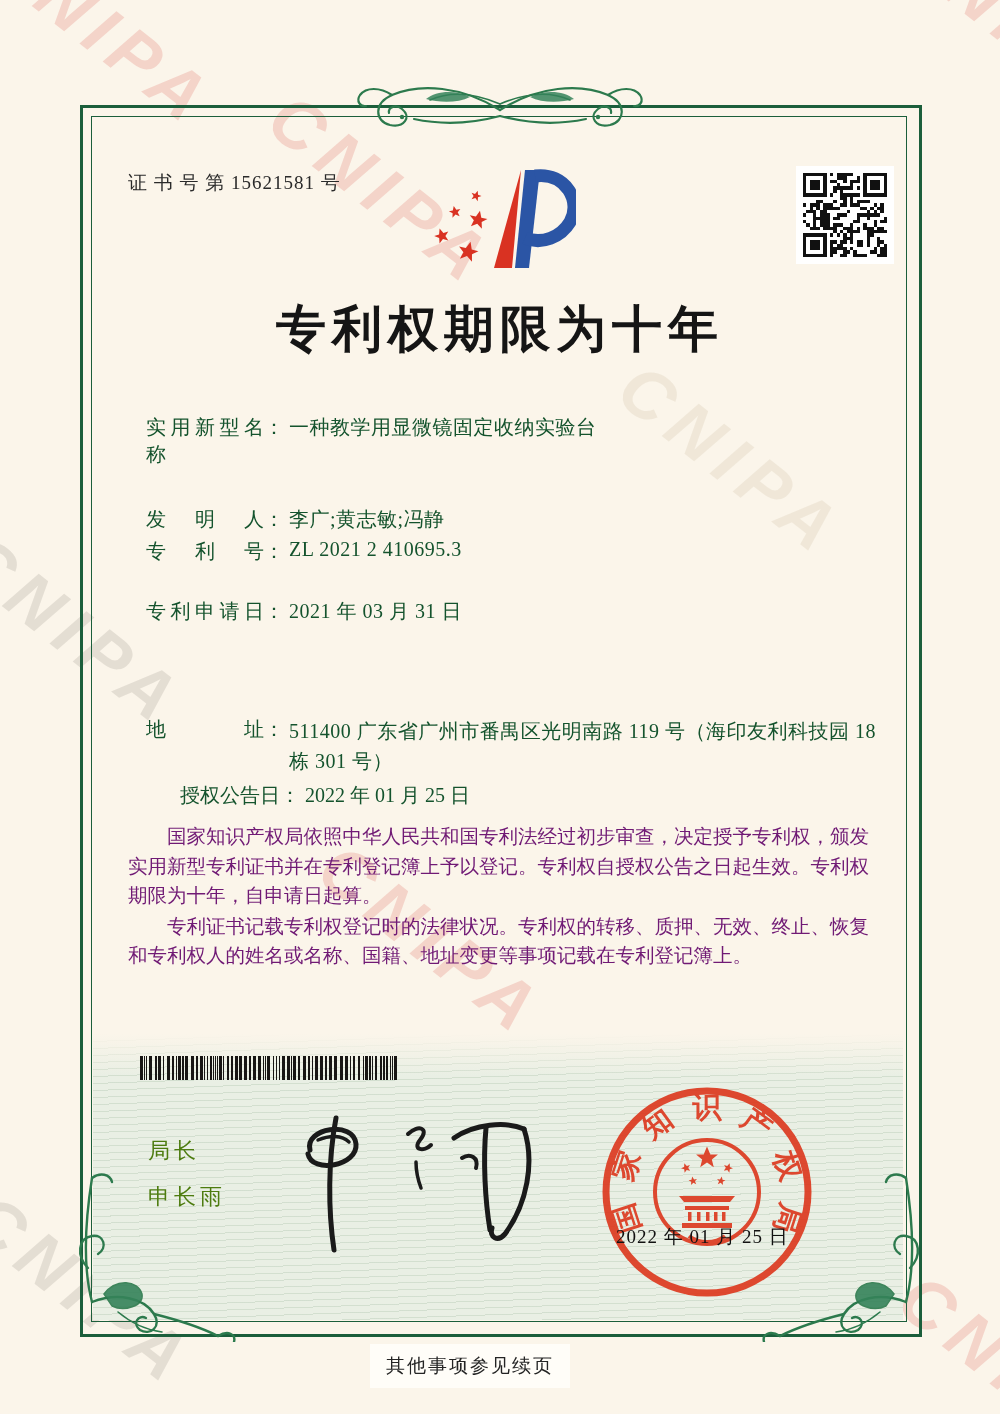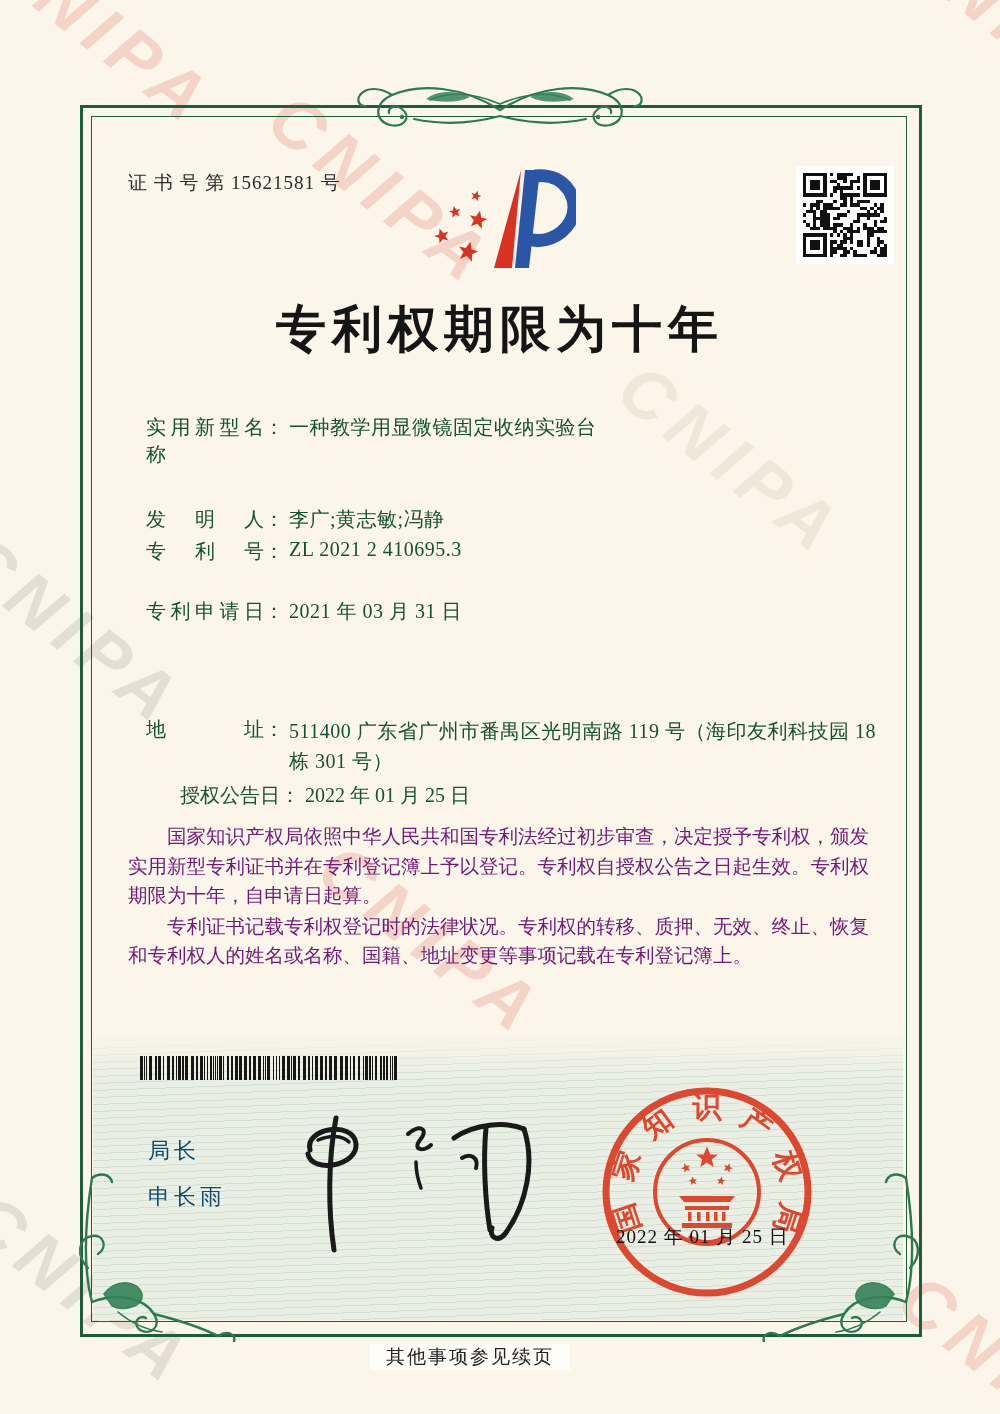--- a/index.html
+++ b/index.html
@@ -34,27 +34,27 @@
   .body-text{position:absolute;left:128px;top:822px;width:748px;}
   .body-text p{margin:0 0 1px 0;font-size:19.5px;line-height:29.5px;text-indent:2em;color:#701a75;}
   
   .panel{position:absolute;left:93px;top:1034px;width:810px;height:286px;background:#e9efe4;
          background-image:repeating-linear-gradient(178deg,rgba(122,158,124,0.20) 0px,rgba(122,158,124,0.20) 1px,
          rgba(0,0,0,0) 1px,rgba(0,0,0,0) 7px);}
   .panel-fade{position:absolute;left:93px;top:1034px;width:810px;height:42px;
          background:linear-gradient(#fbf5ea,rgba(251,245,234,0));}
   .barcode{position:absolute;left:140px;top:1056px;}
   .signer{position:absolute;left:148px;font-family:"Liberation Sans",sans-serif;font-size:22px;
-          letter-spacing:4px;color:#0c4a6e;}
+          letter-spacing:4px;color:#4d7c0f;}
   .signature{position:absolute;left:258px;top:1100px;}
   .seal{position:absolute;left:601px;top:1086px;}
   .seal-date{position:absolute;left:616px;top:1224px;font-size:19px;letter-spacing:1px;color:#111;white-space:nowrap;}
   .page-no{position:absolute;left:60px;top:1292px;width:836px;text-align:center;font-size:16.5px;color:#2a2a2a;}
   .note{position:absolute;left:470px;top:1344px;transform:translateX(-50%);background:#fffdf8;
-        padding:0 16px;font-size:19px;letter-spacing:2px;color:#242424;white-space:nowrap;}
+        padding:9px 16px;font-size:19px;letter-spacing:2px;color:#242424;white-space:nowrap;}
 </style>
 </head>
 <body>
 
 <div class="page">
 
   <span class="wm pink" style="left:-30px;top:-10px;">CNIPA</span>
   <span class="wm pink" style="left:880px;top:-20px;">CNIPA</span>
   <span class="wm pink" style="left:250px;top:150px;">CNIPA</span>
   <span class="wm faint" style="left:600px;top:420px;">CNIPA</span>

